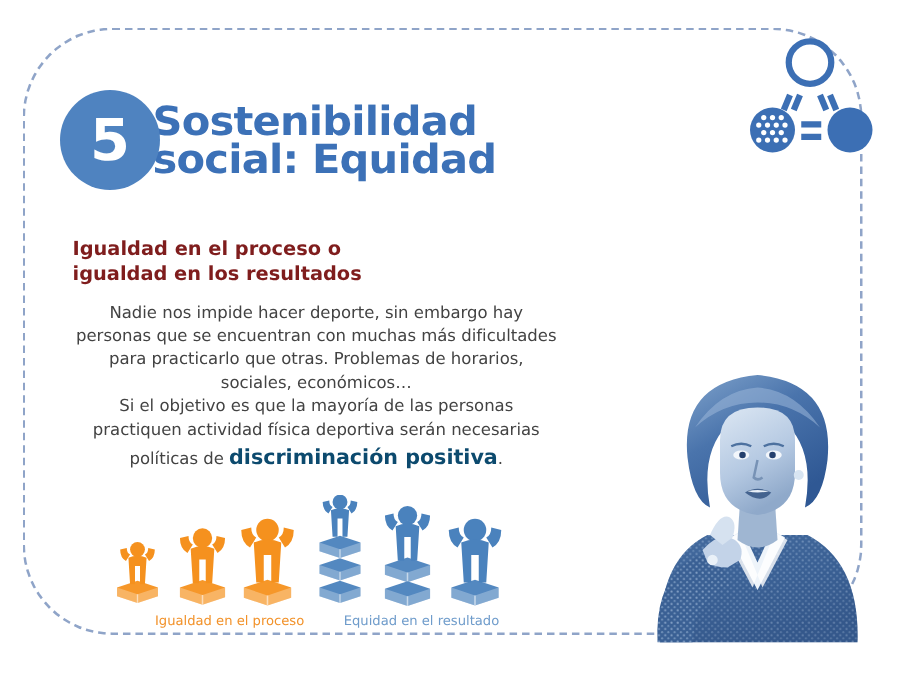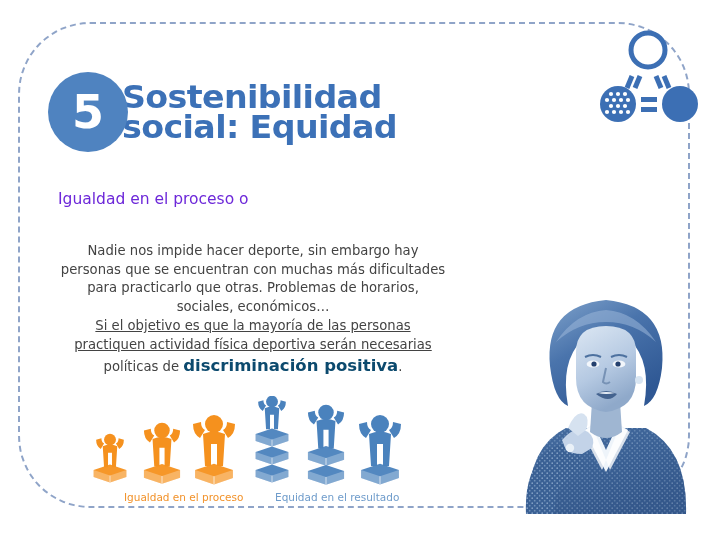--- a/index.html
+++ b/index.html
@@ -85,40 +85,40 @@
     width: 104px;
     height: 100px;
   }
 
   
   .heading {
     position: absolute;
     left: 58px;
     top: 190px;
     width: 380px;
-    color: #6d28d9;
+    color: #7f1d1d;
     font-size: 15.5px;
-    font-weight: normal;
+    font-weight: bold;
     line-height: 1.28;
     font-family: "DejaVu Sans", sans-serif;
   }
   .heading .hl { display: block; }
 
   .body-copy {
     position: absolute;
     left: 58px;
     top: 242px;
     width: 390px;
     color: #434343;
     font-size: 13.2px;
     line-height: 1.42;
     font-family: "DejaVu Sans", sans-serif;
   }
   .body-copy p { margin: 0; text-align: center; }
-  .body-copy .para-gap { margin-top: 0px; text-decoration: underline; }
+  .body-copy .para-gap { margin-top: 0px; }
   .bold-blue {
     color: #0c4a6e;
     font-weight: bold;
     font-size: 16.5px;
     font-family: "DejaVu Sans", sans-serif;
   }
   .final-line {
     margin-top: 2px;
     display: block;
   }
@@ -211,20 +211,21 @@
         <rect x="45" y="69" width="16" height="5"></rect>
         <rect x="45" y="79" width="16" height="5"></rect>
       </g>
 
       <circle cx="84" cy="76" r="18" fill="#3c6fb4"></circle>
     </svg>
   </div>
 
   <div class="heading">
     <span class="hl">Igualdad en el proceso o</span>
+    <span class="hl">igualdad en los resultados</span>
   </div>
 
   <div class="body-copy">
     <p>Nadie nos impide hacer deporte, sin embargo hay personas que se encuentran con muchas más dificultades para practicarlo que otras. Problemas de horarios, sociales, económicos…</p>
     <p class="para-gap">Si el objetivo es que la mayoría de las personas practiquen actividad física deportiva serán necesarias</p>
     <p class="final-line"><span>políticas de </span><span class="bold-blue">discriminación positiva</span><span>.</span></p>
   </div>
 
   <div class="illustration">
     <svg viewBox="0 0 320 116" width="320" height="116" aria-hidden="true">

